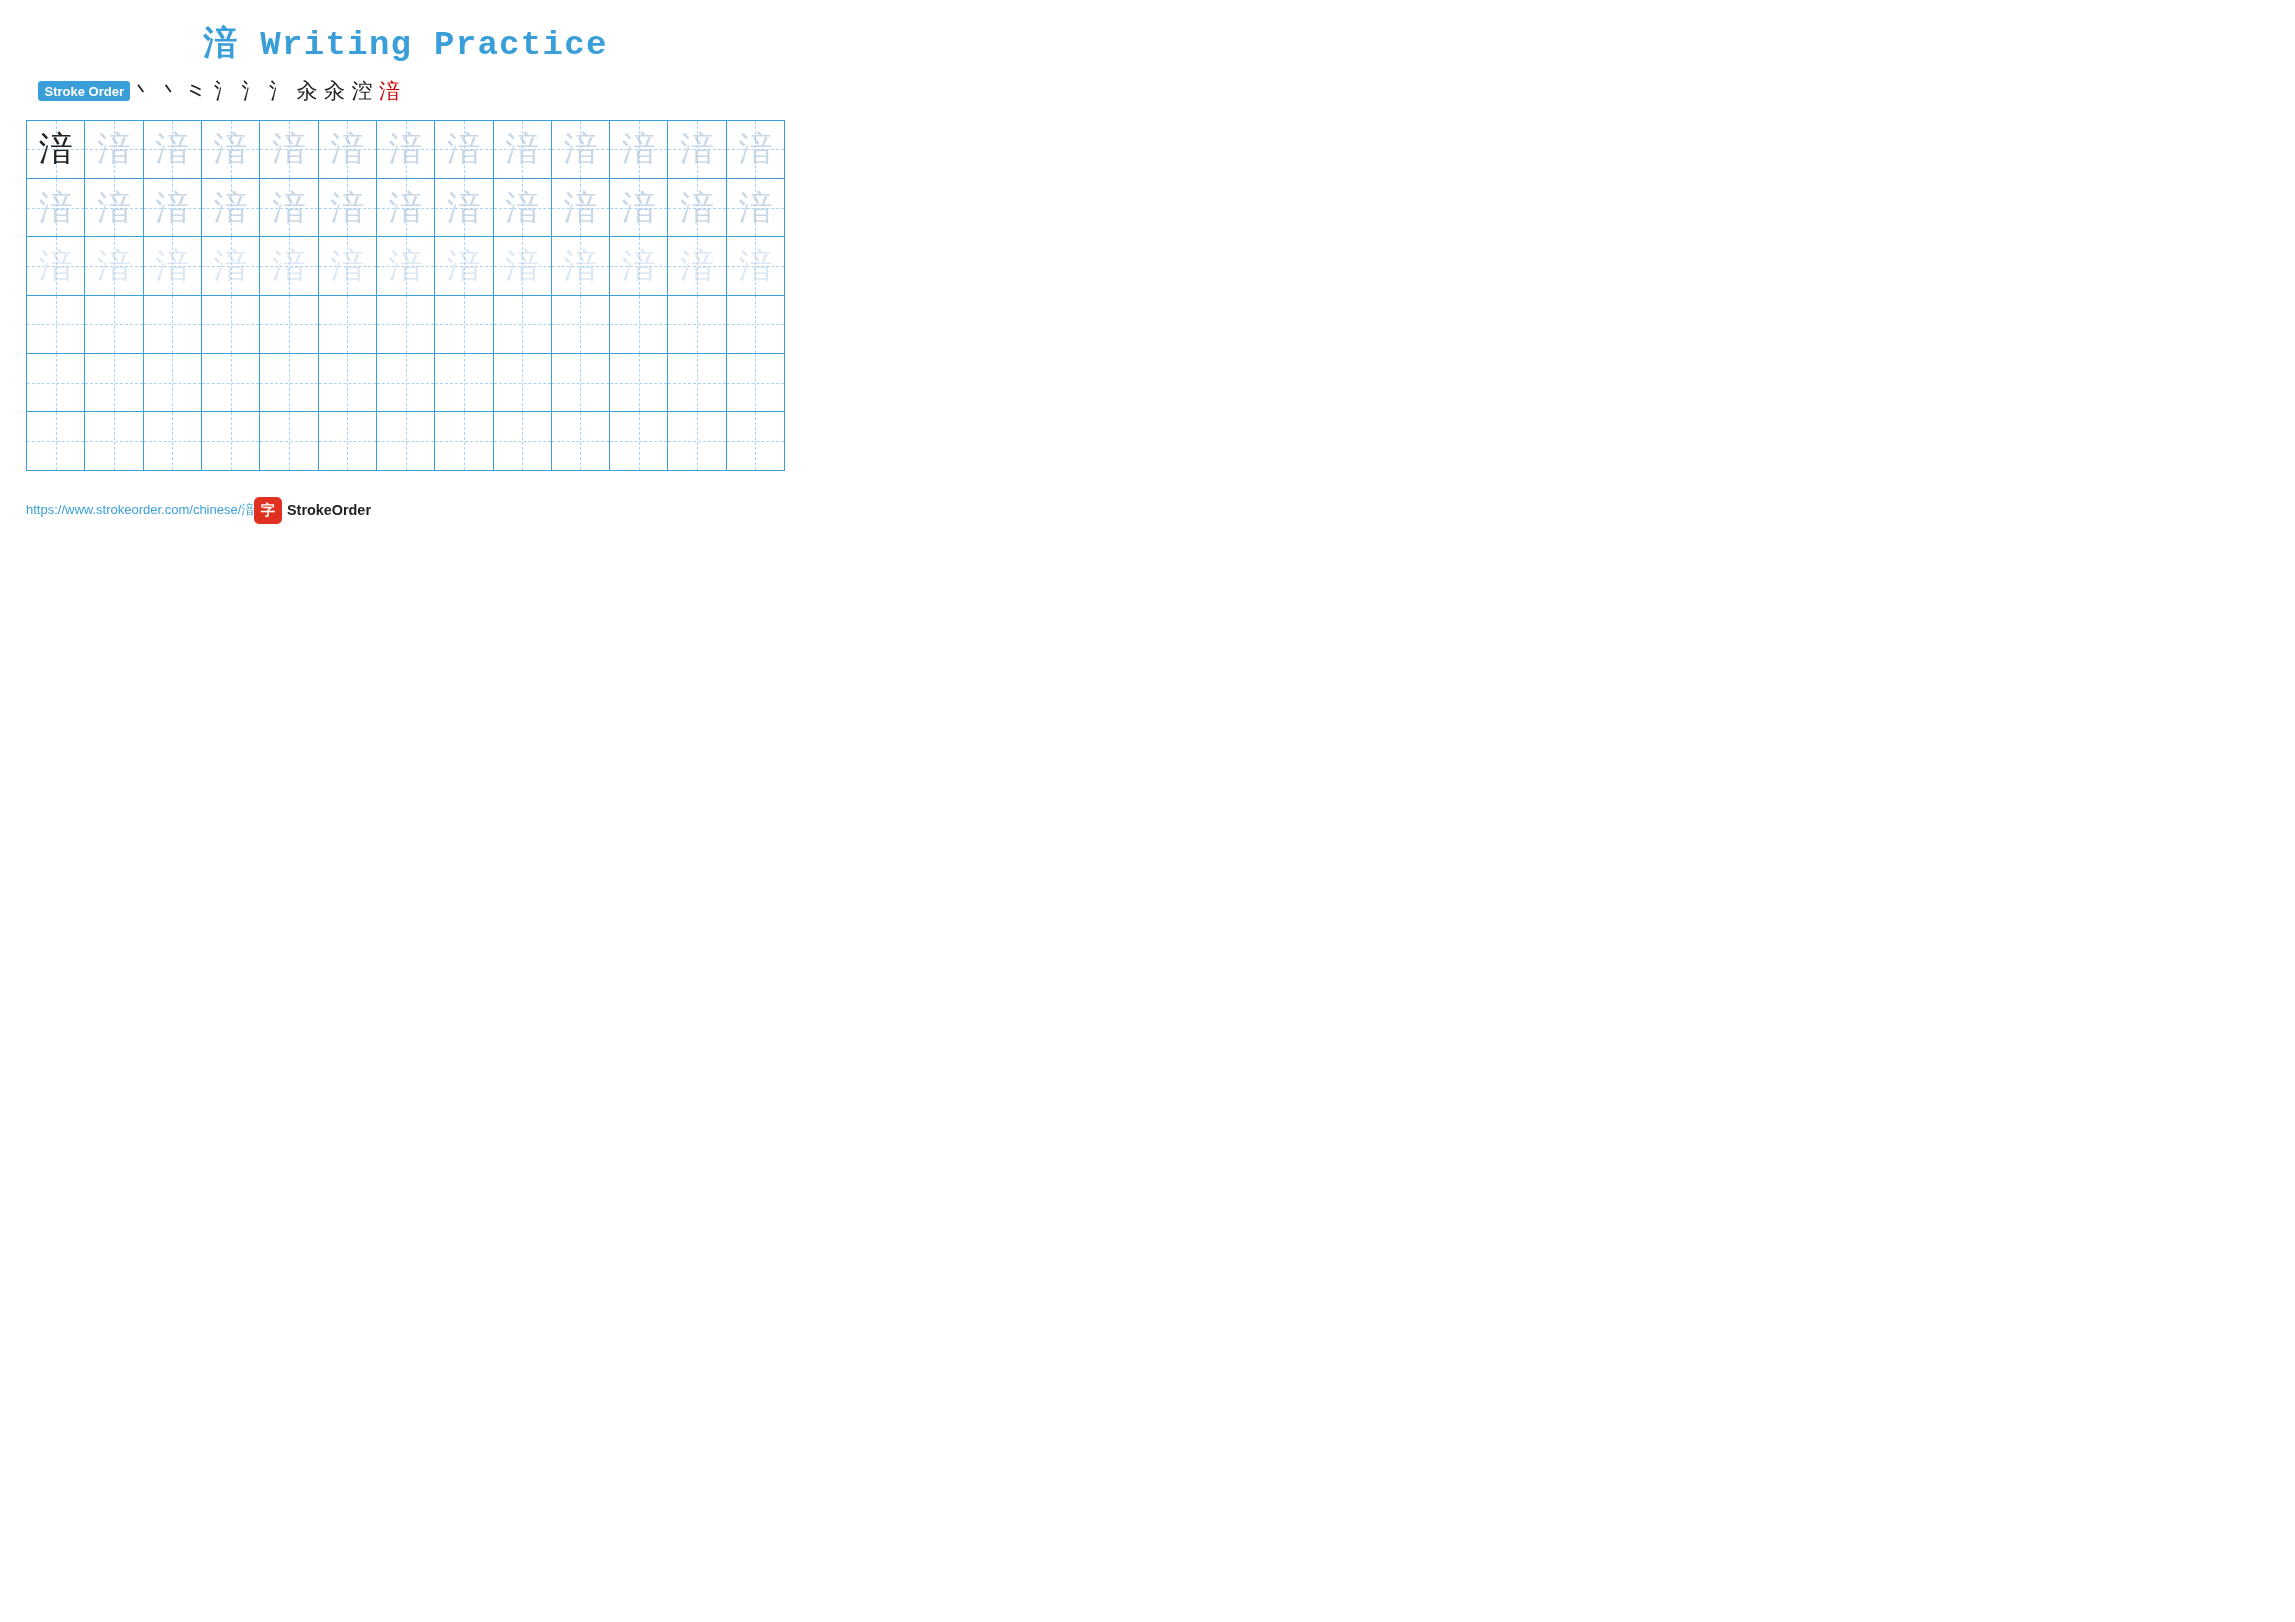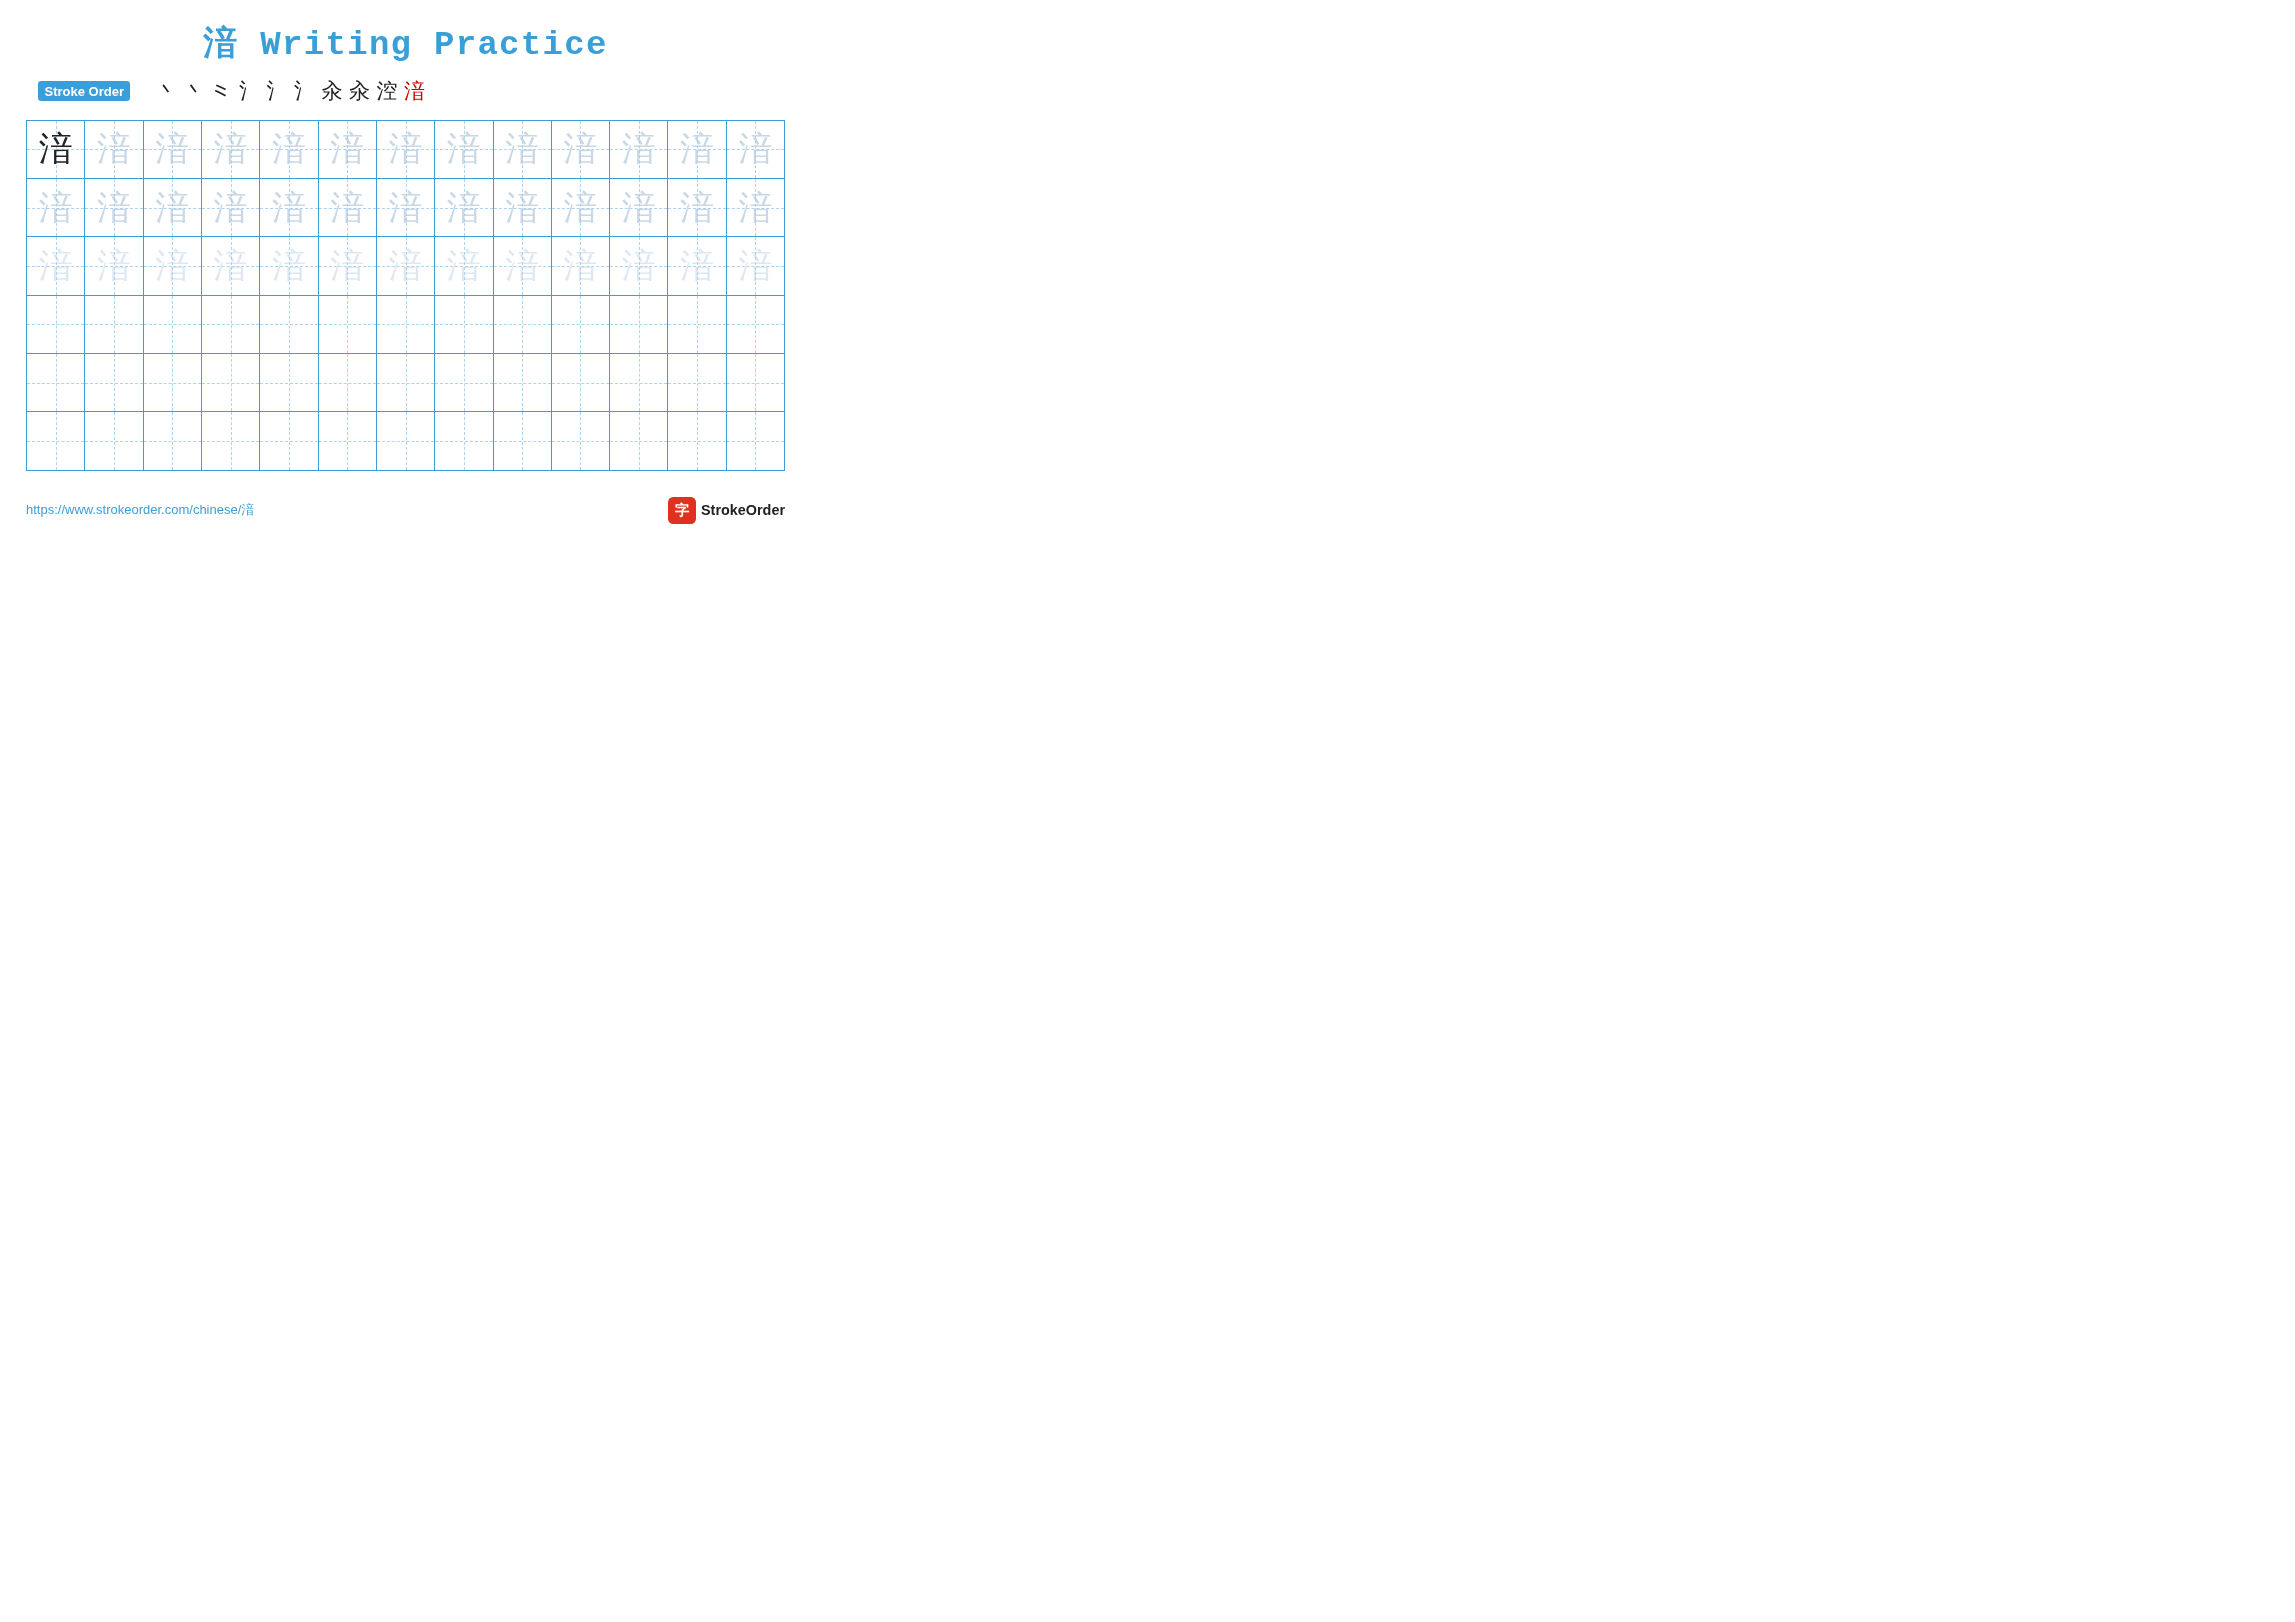--- a/index.html
+++ b/index.html
@@ -17,21 +17,21 @@
       color: #3a9fd8;
       margin-bottom: 11.8px;
       font-family: Liberation Mono, monospace;
       font-weight: bold;
       letter-spacing: 1.3px;
     }
 
     .stroke-order-row {
       display: flex;
       align-items: center;
-      gap: 26px;
+      gap: 1px;
       margin-bottom: 14.4px;
       font-size: 21px;
       padding-left: 12px;
     }
 
     .stroke-order-badge {
       background: #3a9fd8;
       color: #fff;
       font-size: 13px;
       font-family: sans-serif;
@@ -116,21 +116,21 @@
       font-size: 34px;
       color: rgba(190, 210, 230, 0.5);
       z-index: 1;
       font-family: serif;
       line-height: 1;
     }
 
     .footer {
       display: flex;
       align-items: center;
-      justify-content: space-between;
+      justify-content: flex-start;
       margin-top: 26px;
     }
 
     .footer-url {
       color: #3a9fd8;
       font-size: 13px;
       font-family: sans-serif;
     }
 
     .footer-brand {

